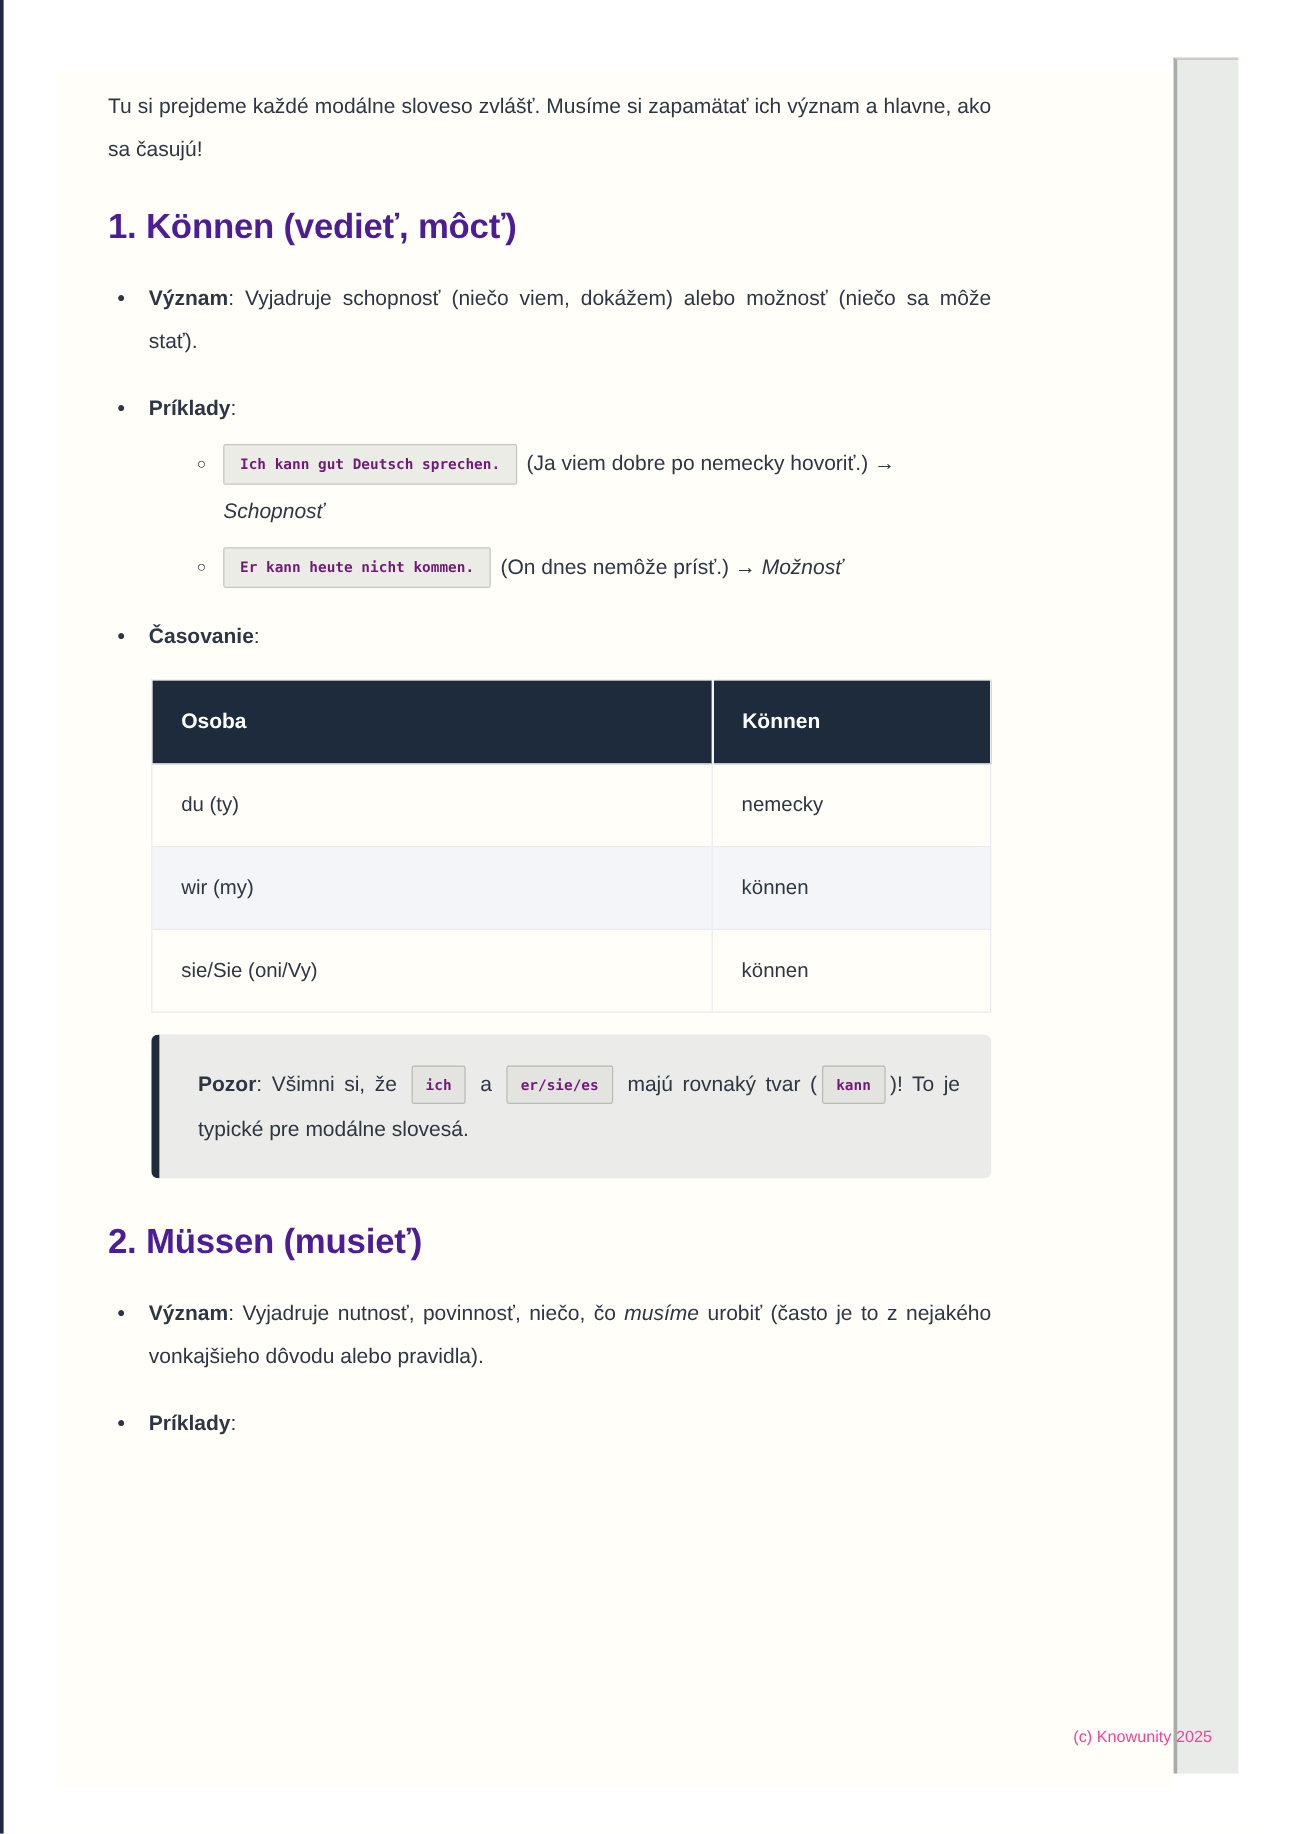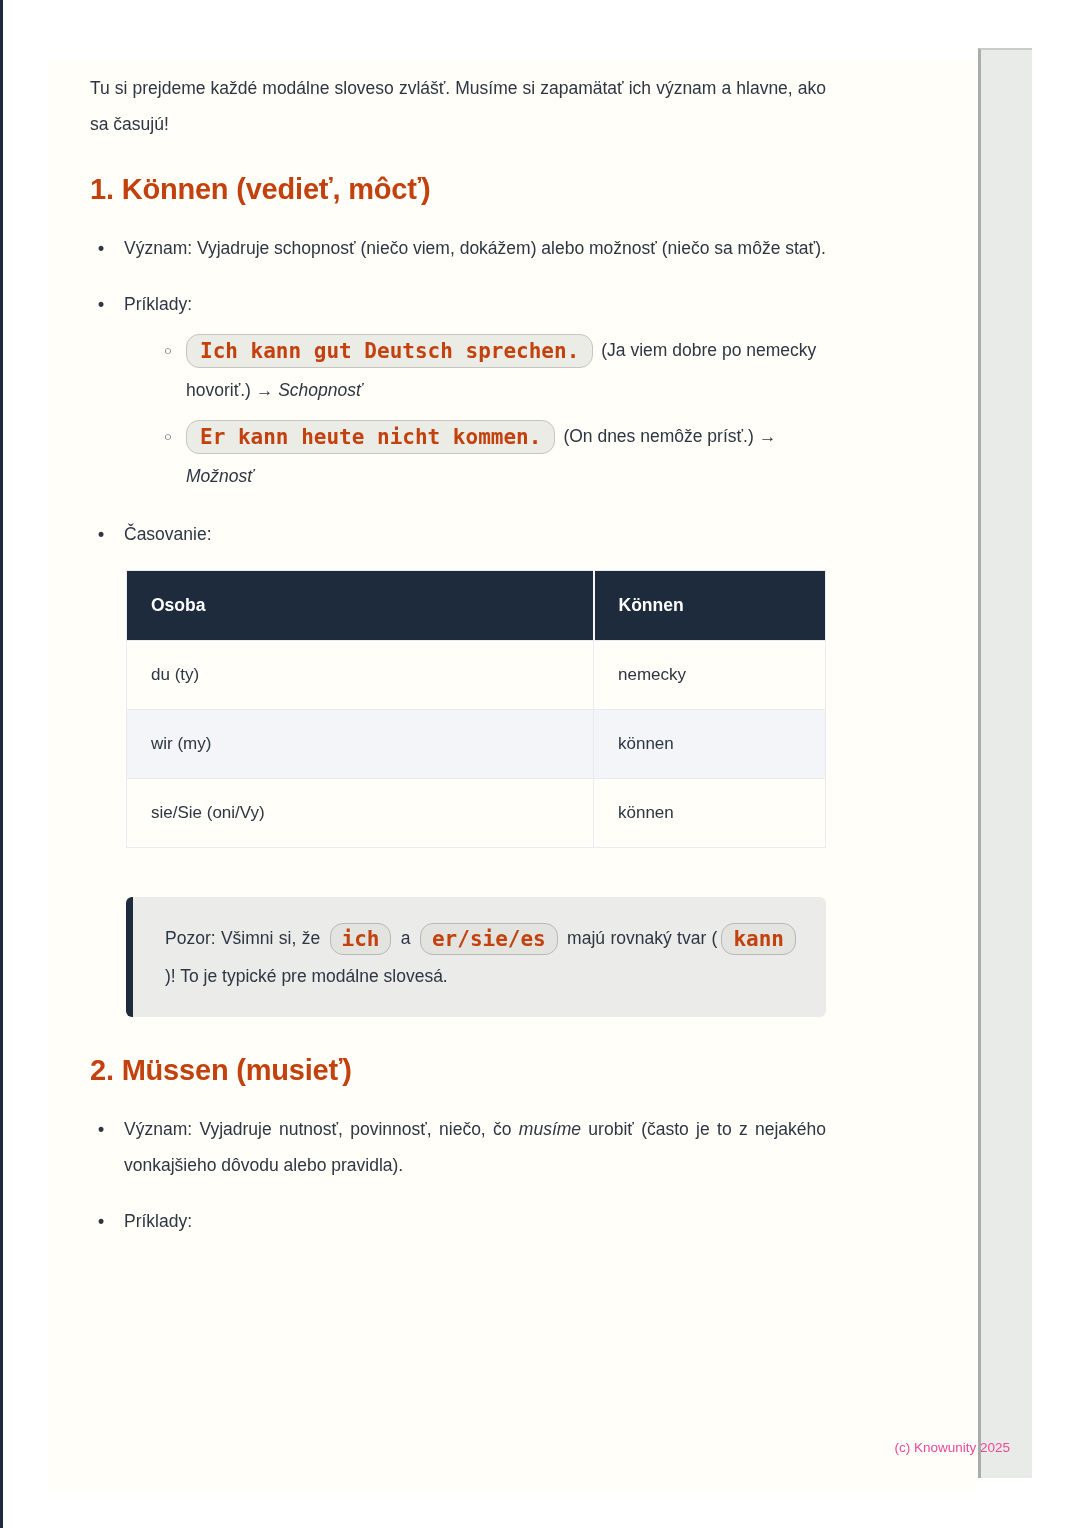--- a/index.html
+++ b/index.html
@@ -31,58 +31,58 @@
     width:778px;
   }
   .intro {
     width:736px;
     font-size:17.5px; line-height:36px;
     text-align:justify;
   }
   h2.section-heading {
     margin-top:28px;
     font-size:29px; line-height:38px;
-    font-weight:bold; color:#c2410c;
+    font-weight:bold; color:#4c1d95;
     letter-spacing:-0.2px;
   }
   ul.bullets { list-style:none; margin-top:22px; width:736px; }
   ul.bullets > li {
     position:relative;
     padding-left:34px;
     font-size:17.5px; line-height:36px;
     text-align:justify;
     margin-bottom:20px;
   }
   ul.bullets > li:last-child { margin-bottom:0; }
   ul.bullets > li > .marker {
     position:absolute; left:8px; top:0;
     font-weight:bold; text-align:left;
   }
-  .b-label { font-weight:normal; }
+  .b-label { font-weight:bold; }
   ul.sub { list-style:none; margin-top:8px; text-align:left; }
   ul.sub > li {
     position:relative;
     padding-left:62px;
     line-height:40px;
     margin-bottom:6px;
     text-align:left;
   }
   ul.sub > li > .marker {
     position:absolute; left:40px; top:1px;
     font-size:13px; font-weight:normal;
   }
   .code-chip {
     display:inline-block;
     font-family:"DejaVu Sans Mono", monospace;
     font-weight:bold;
-    font-size:21px;
-    color:#c2410c;
+    font-size:12px;
+    color:#701a75;
     background:#ecece7;
     border:1px solid #c6c6c0;
-    border-radius:13px;
+    border-radius:2px;
     padding:3px 13px;
     line-height:26px;
     vertical-align:middle;
     margin-right:8px;
   }
   .em { font-style:italic; }
   .table-wrap { margin-left:36px; margin-top:18px; width:700px; }
   table.conj {
     width:700px; border-collapse:collapse;
     border:1px solid #e9ebee;
@@ -99,21 +99,21 @@
   table.conj tbody td {
     height:69px; padding:0 0 0 24px;
     border-top:1px solid #e9ebee;
     border-right:1px solid #e9ebee;
     color:#2d3642;
   }
   table.conj tbody td:last-child { border-right:none; }
   table.conj tbody tr:nth-child(odd)  { background:#fffef8; }
   table.conj tbody tr:nth-child(even) { background:#f3f5f8; }
   .callout {
-    margin-left:36px; margin-top:49px; width:700px;
+    margin-left:36px; margin-top:18px; width:700px;
     background:#ebebe9;
     border-left:7px solid #1e2b3c;
     border-radius:6px;
     padding:22px 26px 22px 32px;
     font-size:17.5px; line-height:38px;
     text-align:justify;
   }
   .callout .code-chip {
     background:#e3e3df;
     border-color:#b9b9b3;

